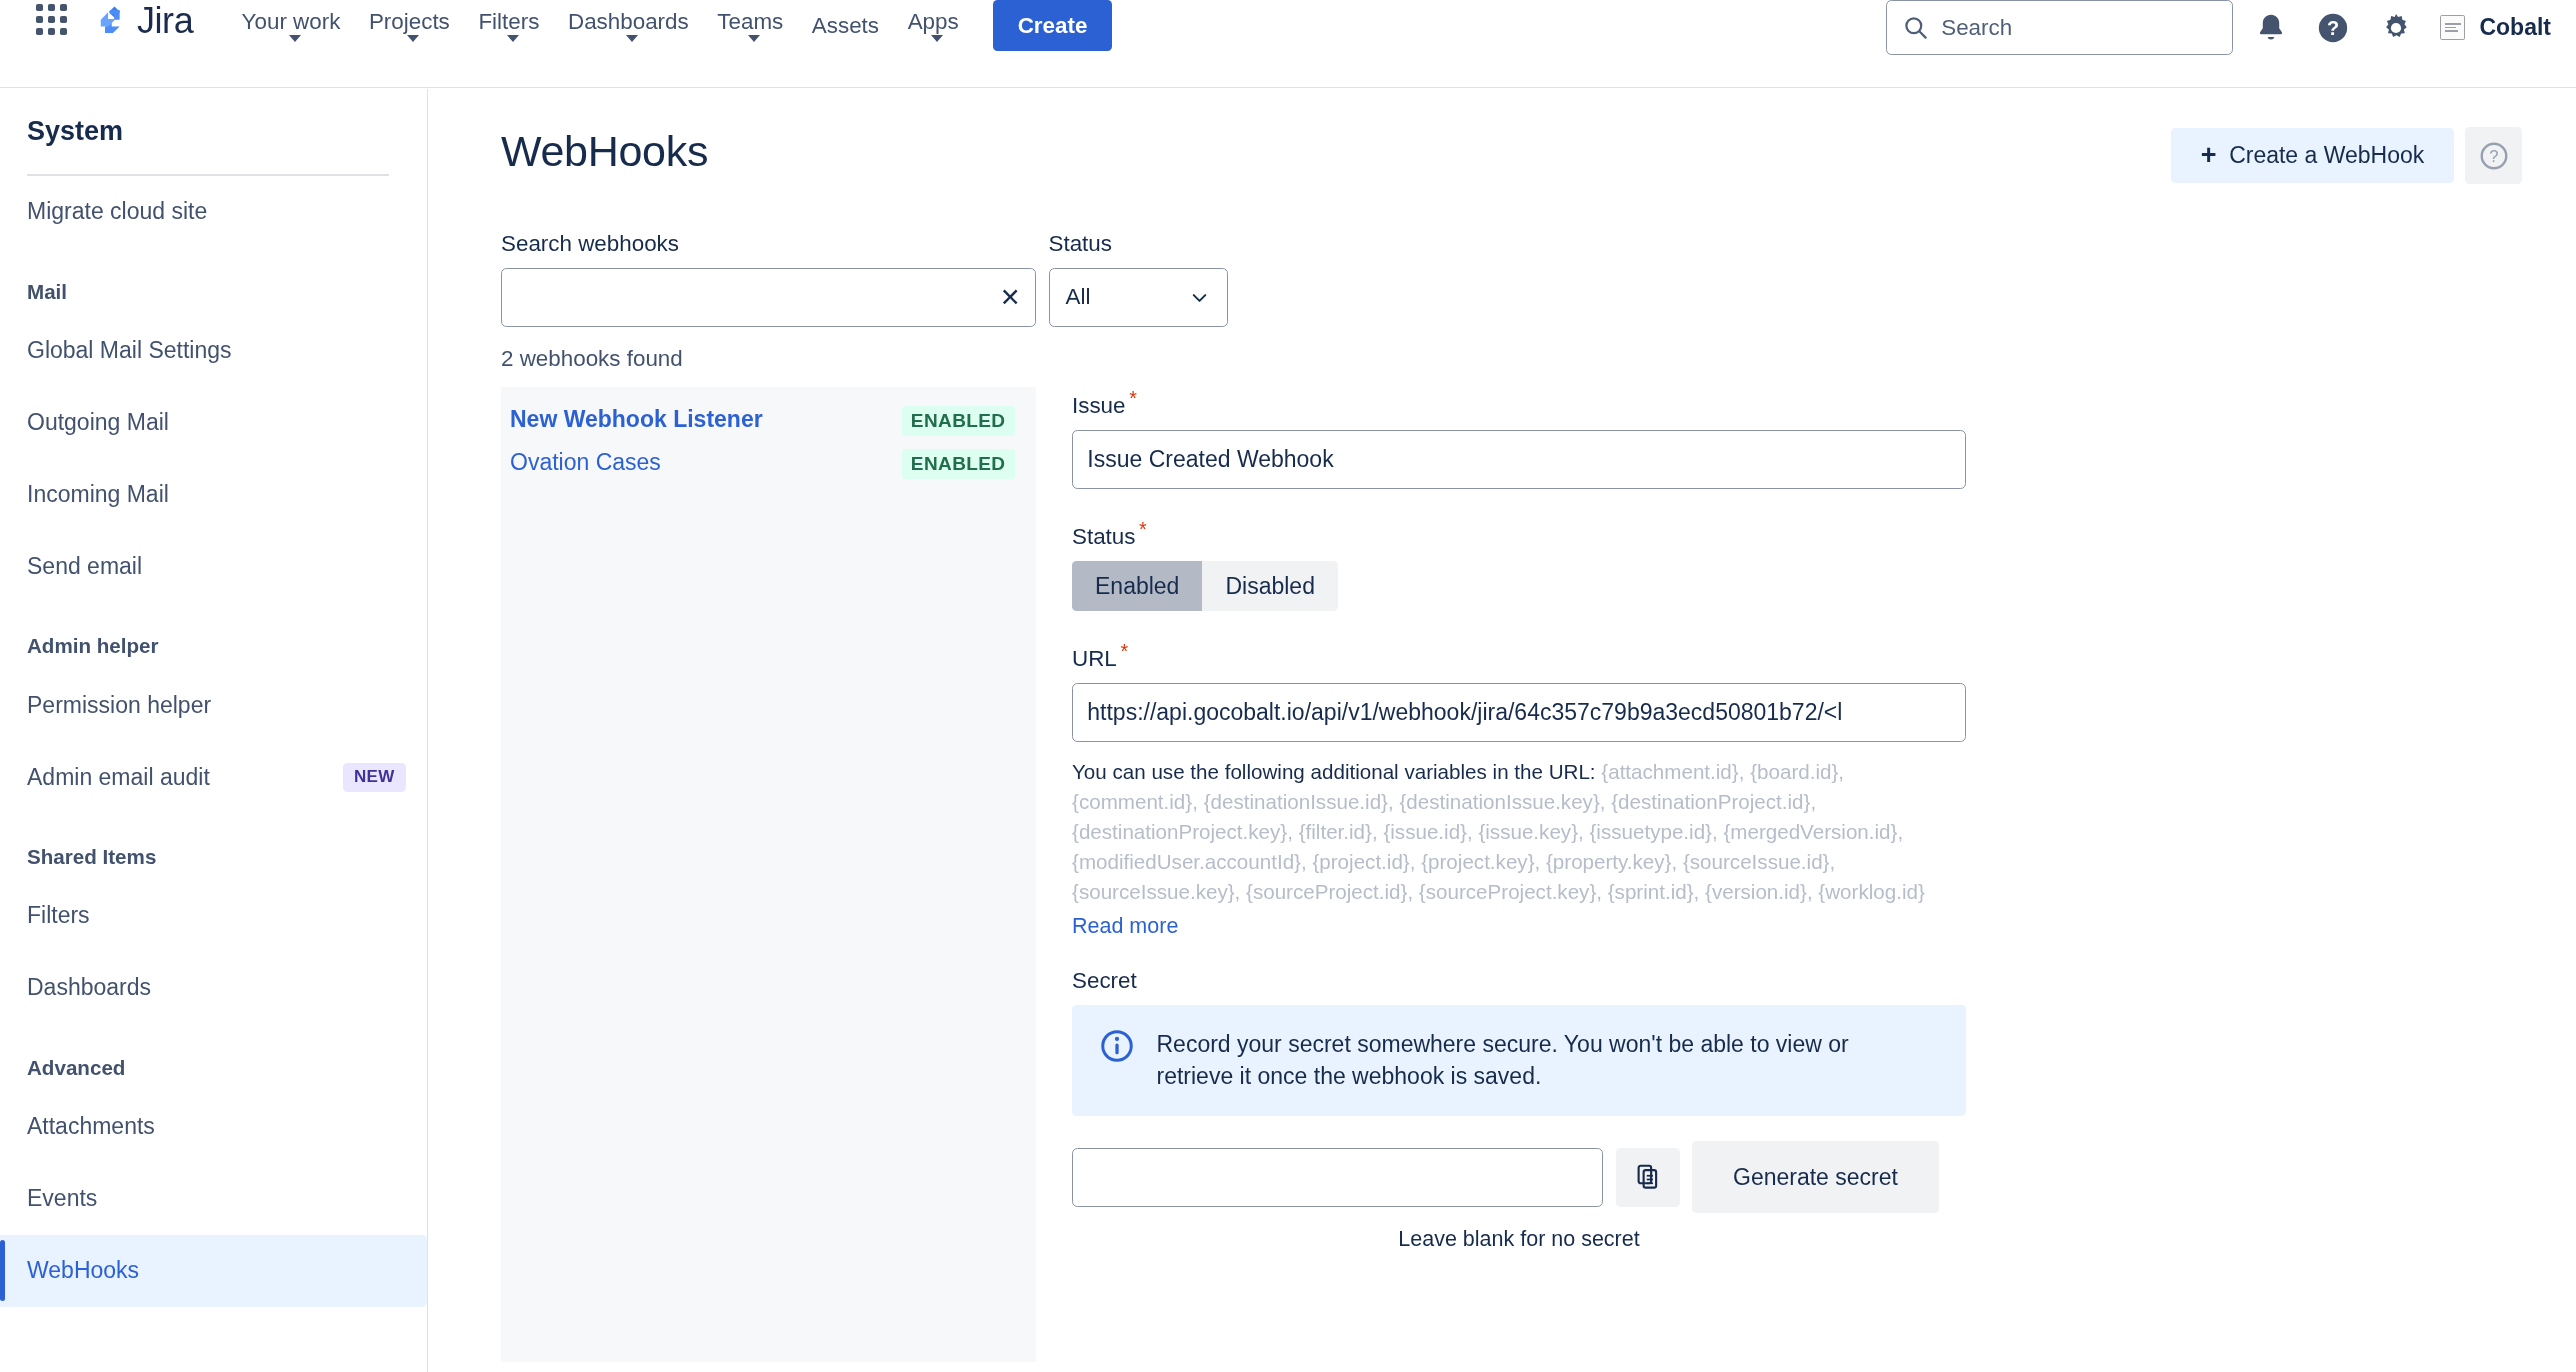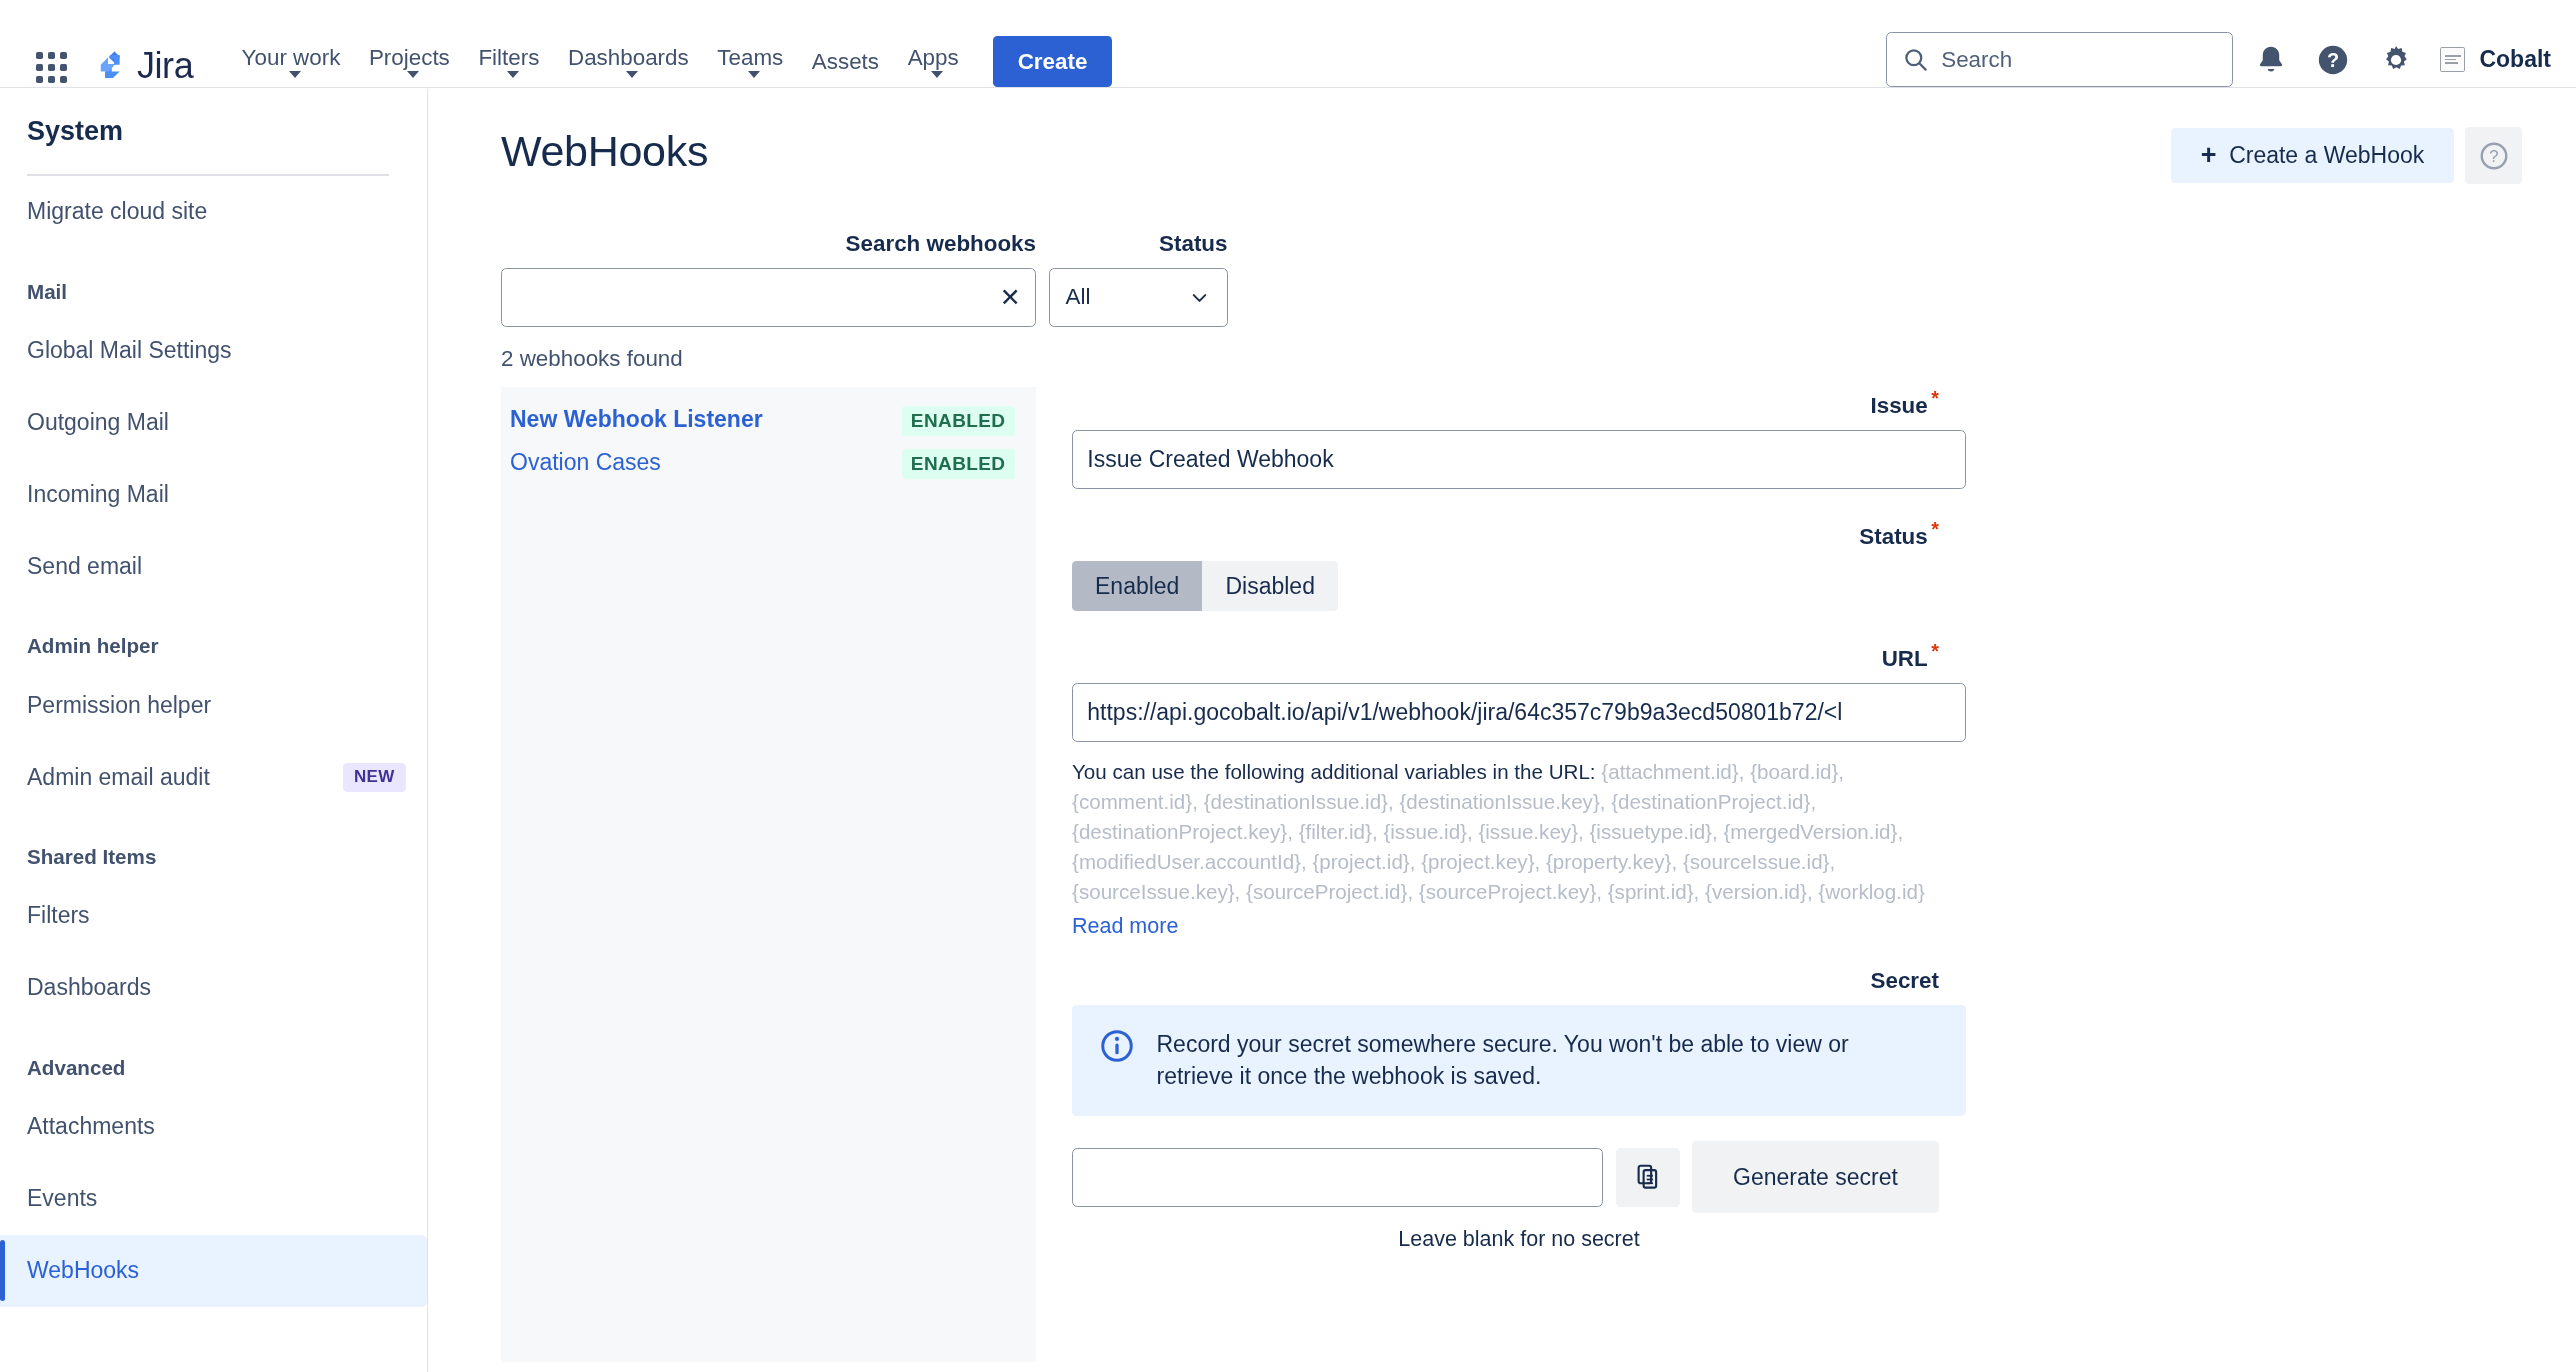--- a/index.html
+++ b/index.html
@@ -12,21 +12,21 @@
     font-family: "Liberation Sans", sans-serif;
     color: #172B4D;
   }
 
   
   .topnav {
     position: absolute; top: 0; left: 0;
     width: 2576px; height: 88px;
     background: #ffffff;
     border-bottom: 0.9px solid #DFE1E6;
-    display: flex; align-items: flex-end;
+    display: flex; align-items: flex-start;
   }
   .appswitcher {
     margin-left: 32px;
     width: 39px; height: 39px;
     display: grid;
     grid-template-columns: repeat(3, 1fr);
     grid-template-rows: repeat(3, 1fr);
     gap: 4.5px;
     align-content: center; justify-content: center;
     padding: 6.3px;
@@ -232,25 +232,24 @@
     border: none; border-radius: 4.5px;
     display: flex; align-items: center; justify-content: center;
     cursor: pointer;
   }
 
   .filters {
     display: flex; align-items: flex-end;
     padding: 47px 0 0 72px;
   }
   .fld-label {
-    font-size: 22.4px; font-weight: 700;
+    font-size: 22.4px; font-weight: 400;
     color: #172B4D;
     margin-bottom: 10.7px;
     display: block;
-    text-align: right;
   }
   .req { color: #DE350B; font-size: 19.7px; vertical-align: super; margin-left: 3.6px; }
   .search-wh {
     width: 535px; height: 59px;
     border: 1.8px solid #8993A4;
     border-radius: 5.4px;
     display: flex; align-items: center;
     background: #ffffff;
   }
   .search-wh input {

